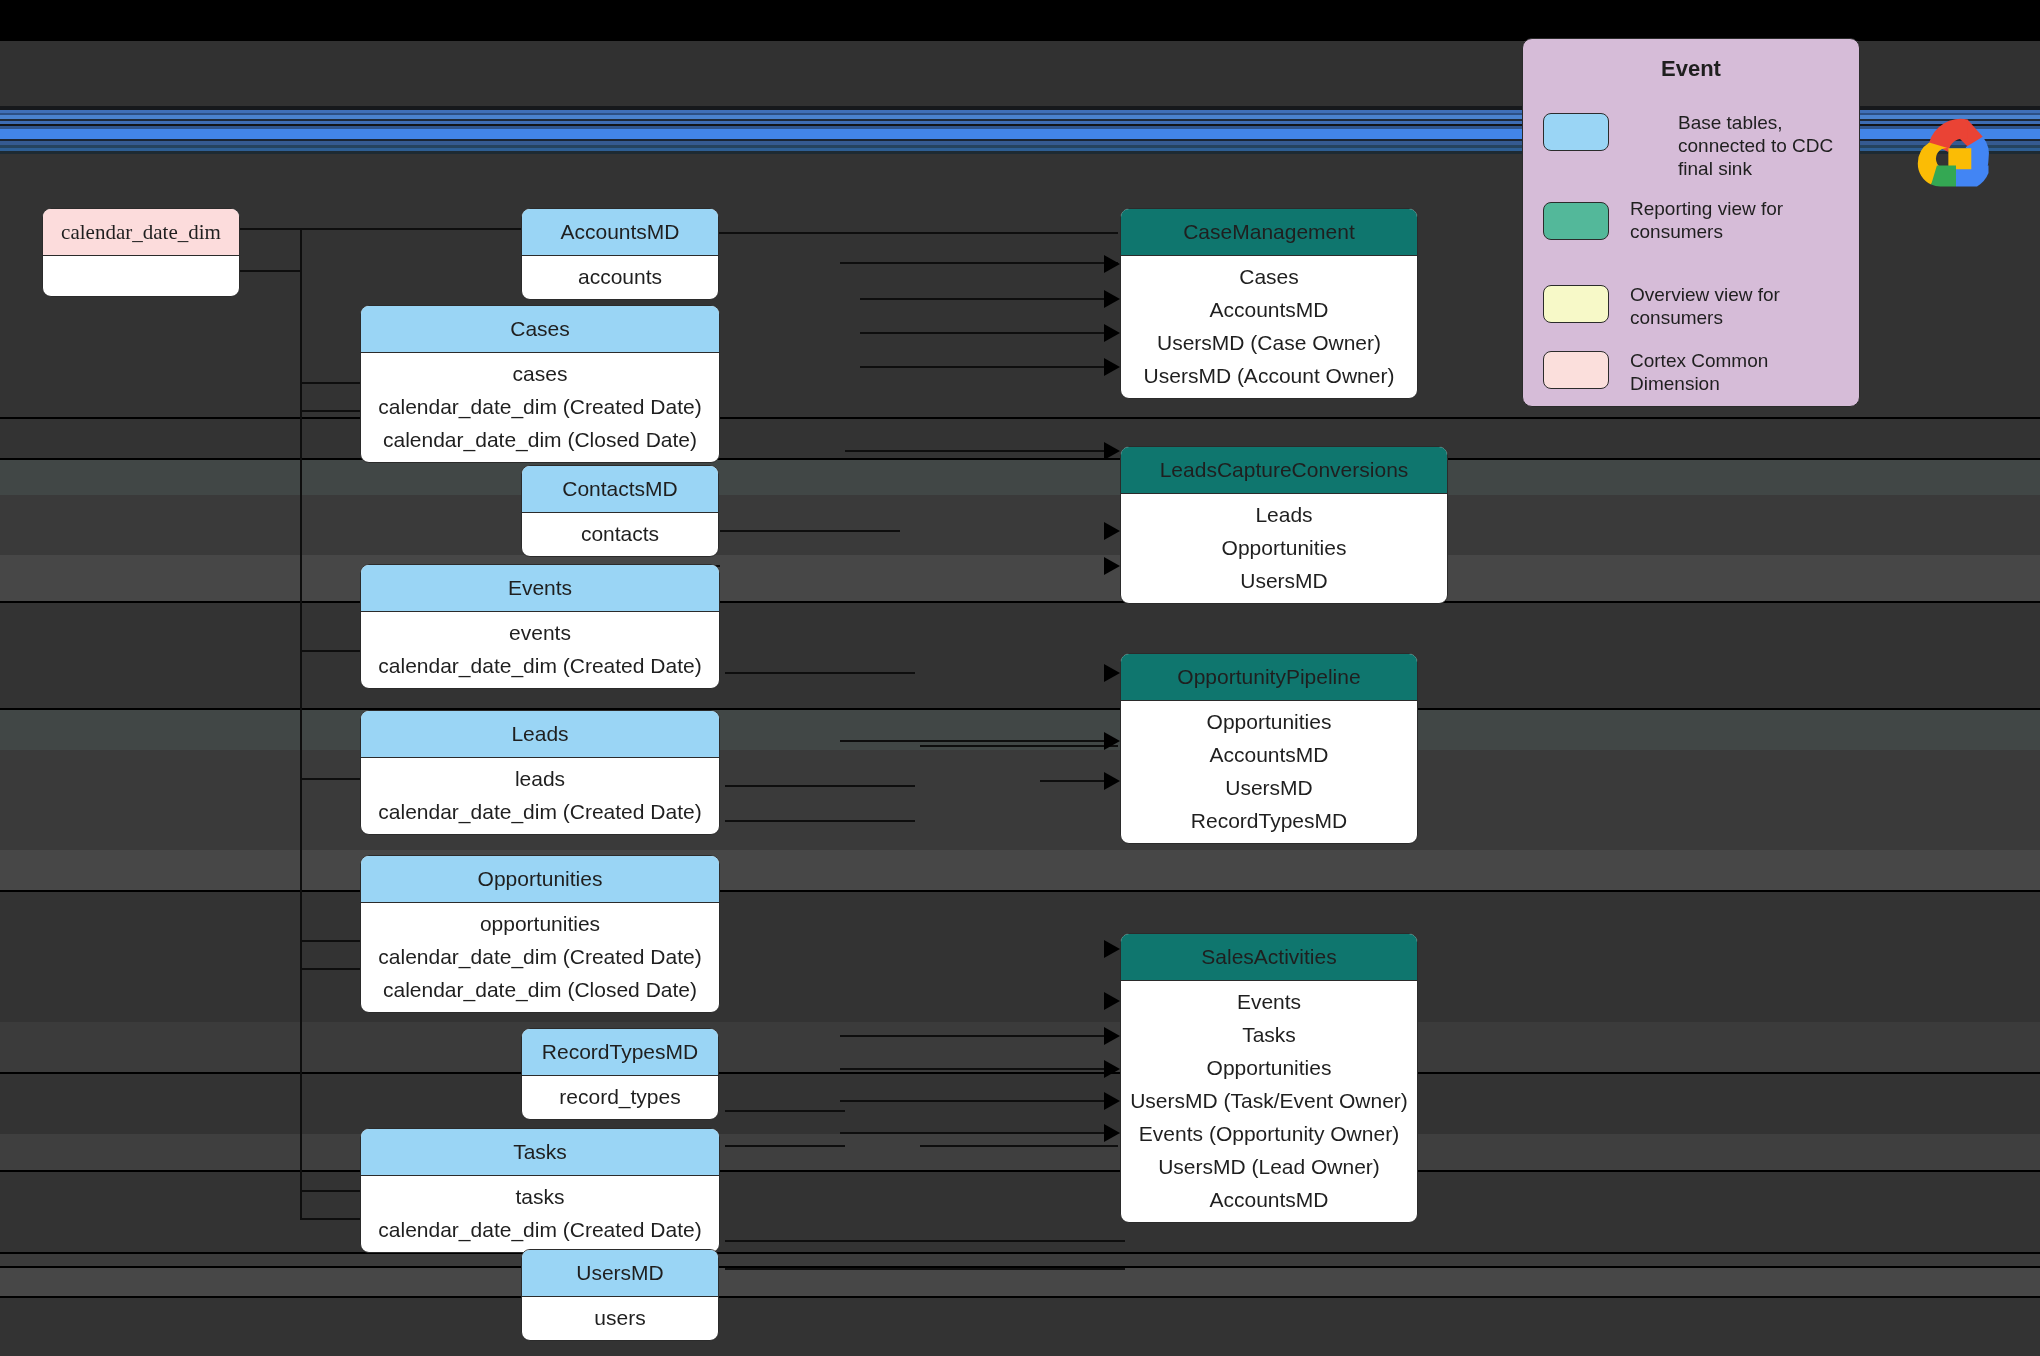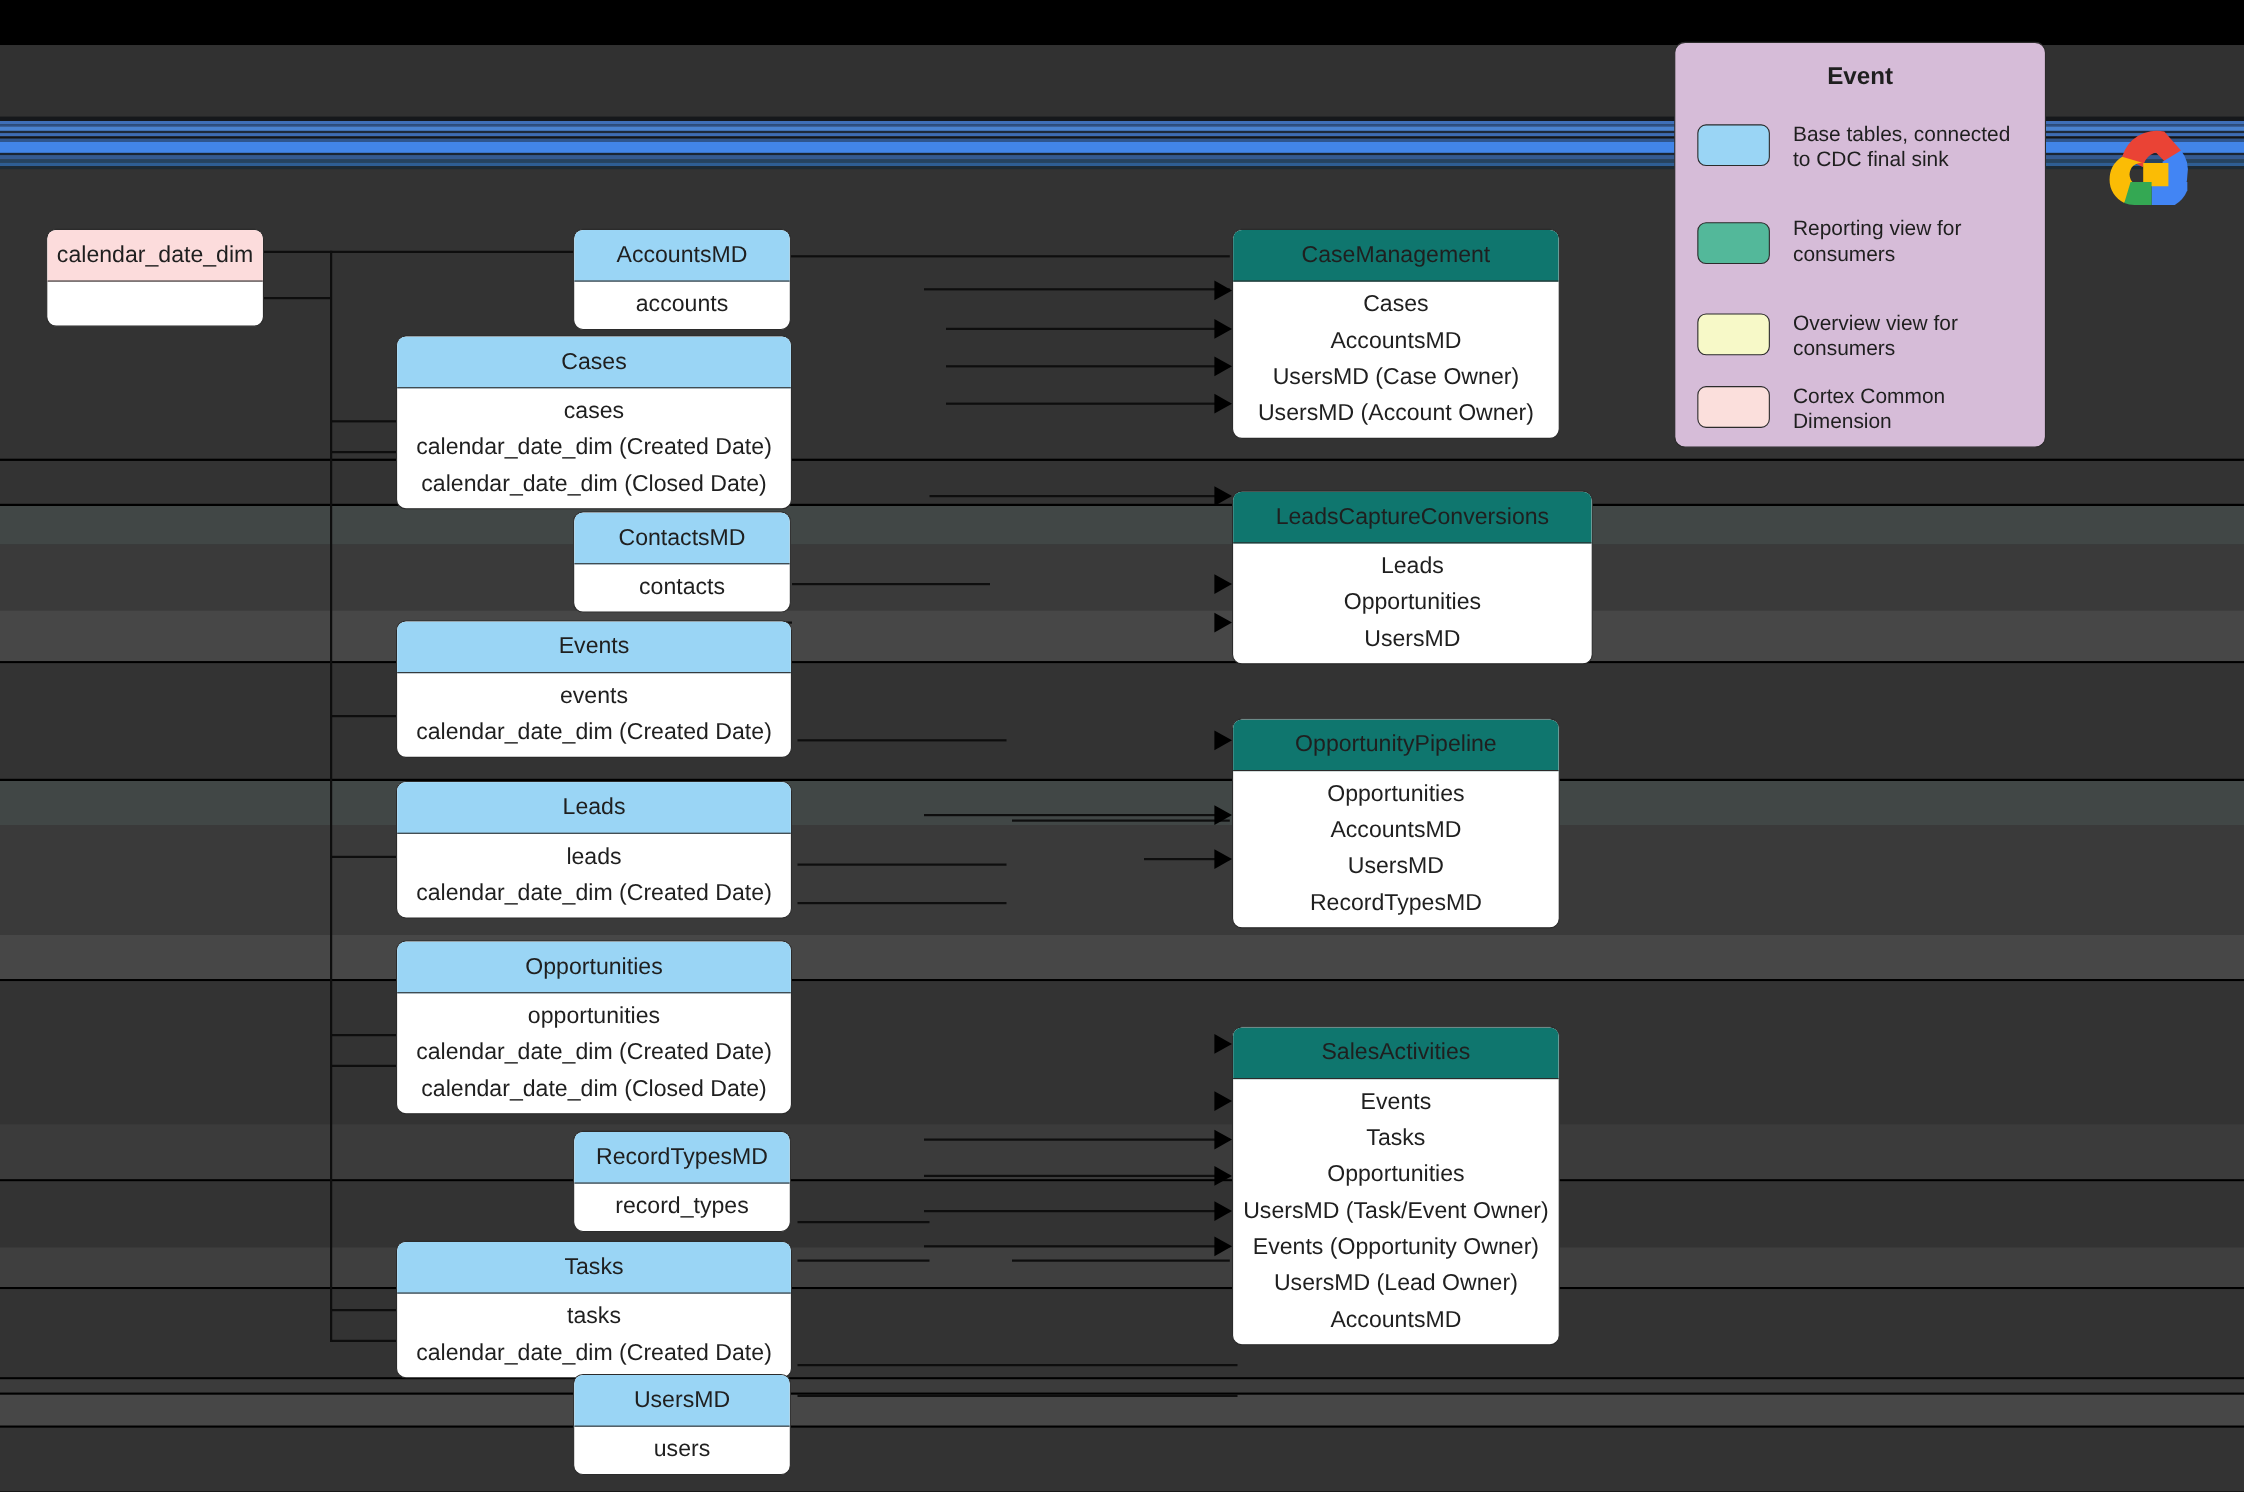--- a/index.html
+++ b/index.html
@@ -257,21 +257,21 @@
   <div class="arrow" style="left:1104px;top:664px;"></div>
   <div class="arrow" style="left:1104px;top:732px;"></div>
   <div class="arrow" style="left:1104px;top:772px;"></div>
   <div class="arrow" style="left:1104px;top:940px;"></div>
   <div class="arrow" style="left:1104px;top:992px;"></div>
   <div class="arrow" style="left:1104px;top:1027px;"></div>
   <div class="arrow" style="left:1104px;top:1060px;"></div>
   <div class="arrow" style="left:1104px;top:1092px;"></div>
   <div class="arrow" style="left:1104px;top:1124px;"></div>
 
-  <div class="node empty" style="left:42px;top:208px;width:198px;">
+  <div class="node empty" style="left:42px;top:208px;width:198px;font-family:Liberation Serif, serif;">
     <div class="hdr hdr-pink">calendar_date_dim</div>
     <div class="rows"></div>
   </div>
 
   <div class="node" style="left:521px;top:208px;width:198px;">
     <div class="hdr hdr-blue">AccountsMD</div>
     <div class="rows">
       <div class="row">accounts</div>
     </div>
   </div>
@@ -377,21 +377,21 @@
       <div class="row">UsersMD (Task/Event Owner)</div>
       <div class="row">Events (Opportunity Owner)</div>
       <div class="row">UsersMD (Lead Owner)</div>
       <div class="row">AccountsMD</div>
     </div>
   </div>
 
   <div id="legend">
     <div class="legend-title">Event</div>
 
-    <div class="legend-row" style="top:72px;">
+    <div class="legend-row" style="top:72px;gap:48px;">
       <div class="legend-swatch sw-blue"></div>
       <div class="legend-label">Base tables, connected to CDC final sink</div>
     </div>
 
     <div class="legend-row" style="top:158px;align-items:center;">
       <div class="legend-swatch sw-green"></div>
       <div class="legend-label">Reporting view for consumers</div>
     </div>
 
     <div class="legend-row" style="top:310px;">

